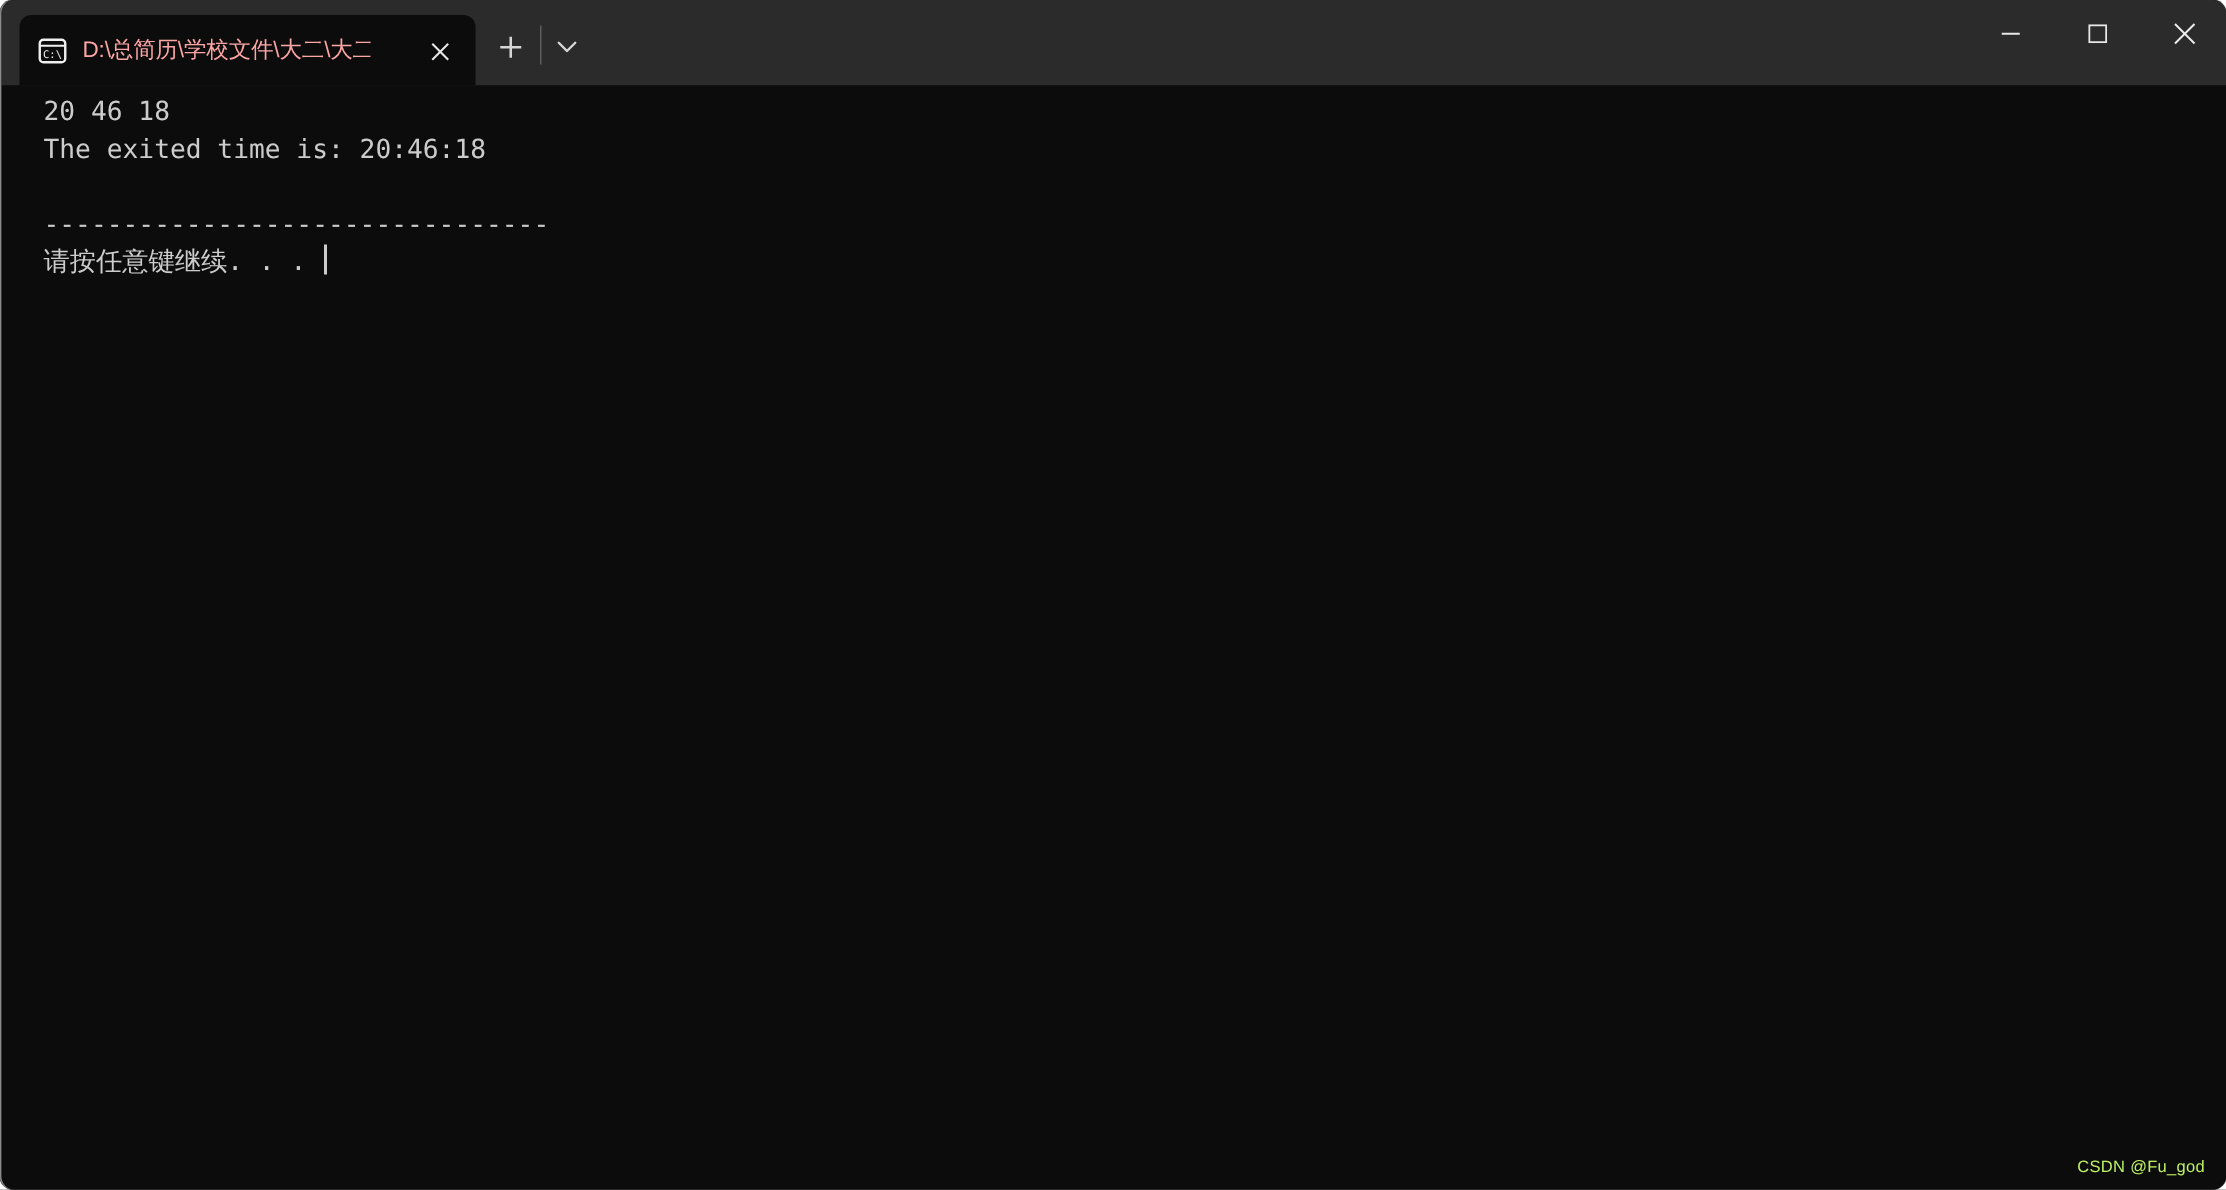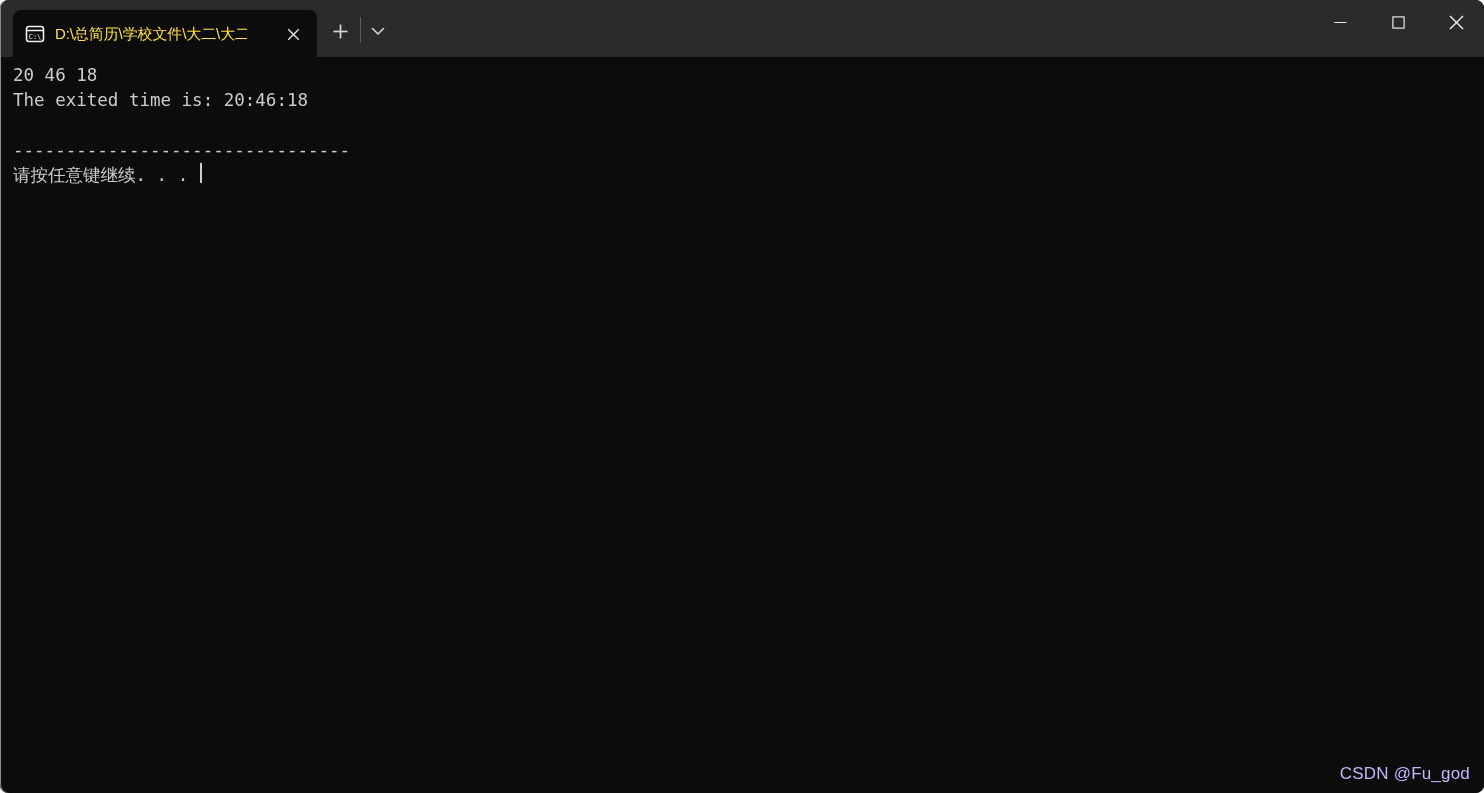--- a/index.html
+++ b/index.html
@@ -58,21 +58,21 @@
   .tab-icon {
     width: 22px;
     height: 22px;
     margin-left: 11px;
     margin-right: 9px;
     flex: 0 0 auto;
     display: block;
   }
 
   #tab-title {
-    color: #fde047;
+    color: #fca5a5;
     font-size: 15px;
     font-family: "Liberation Sans", sans-serif;
     white-space: nowrap;
     overflow: hidden;
     text-overflow: clip;
     max-width: 192px;
     letter-spacing: -0.1px;
     line-height: 22px;
   }
 
@@ -136,21 +136,21 @@
   #btn-close    { left: 1426px; }
 
   
   #terminal-body {
     position: absolute;
     left: 0;
     top: 57px;
     width: 1484px;
     height: 736px;
     background: #0c0c0c;
-    padding: 6px 0 0 12px;
+    padding: 6px 0 0 28px;
     box-sizing: border-box;
     border-radius: 0 0 9px 9px;
   }
 
   .term-line {
     font-family: "DejaVu Sans Mono", "Liberation Mono", monospace;
     font-size: 17.5px;
     line-height: 25px;
     color: #cccccc;
     white-space: pre;
@@ -172,22 +172,22 @@
     background: #cccccc;
     margin-left: 12px;
     vertical-align: middle;
   }
 
   
   #watermark {
     position: absolute;
     right: 14px;
     bottom: 9px;
-    color: #c4b5fd;
-    font-size: 17px;
+    color: #bef264;
+    font-size: 11px;
     font-family: "Liberation Sans", sans-serif;
     letter-spacing: 0.2px;
   }
 </style>
 </head>
 <body>
 
 <div id="terminal-window">
 
   <div id="title-bar">

